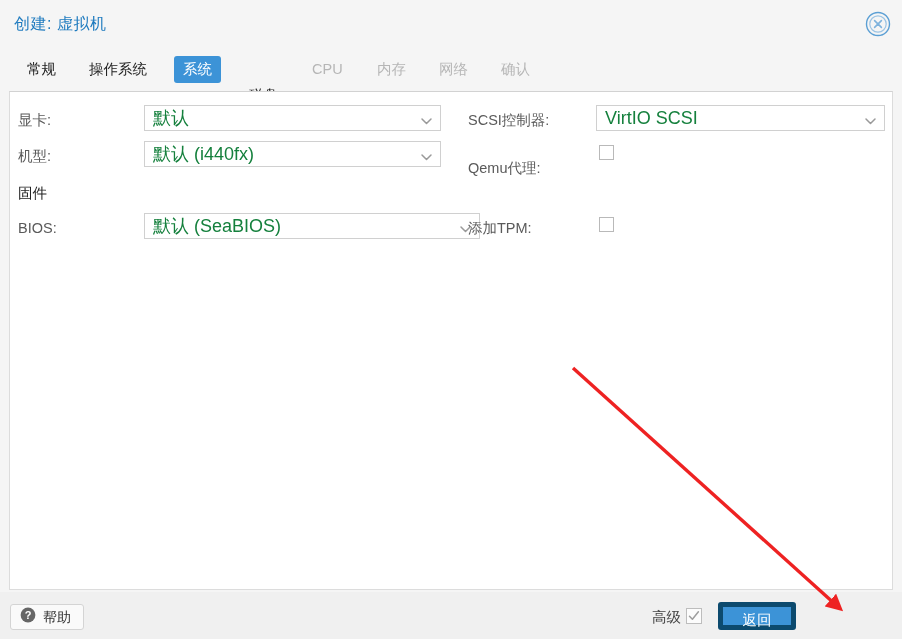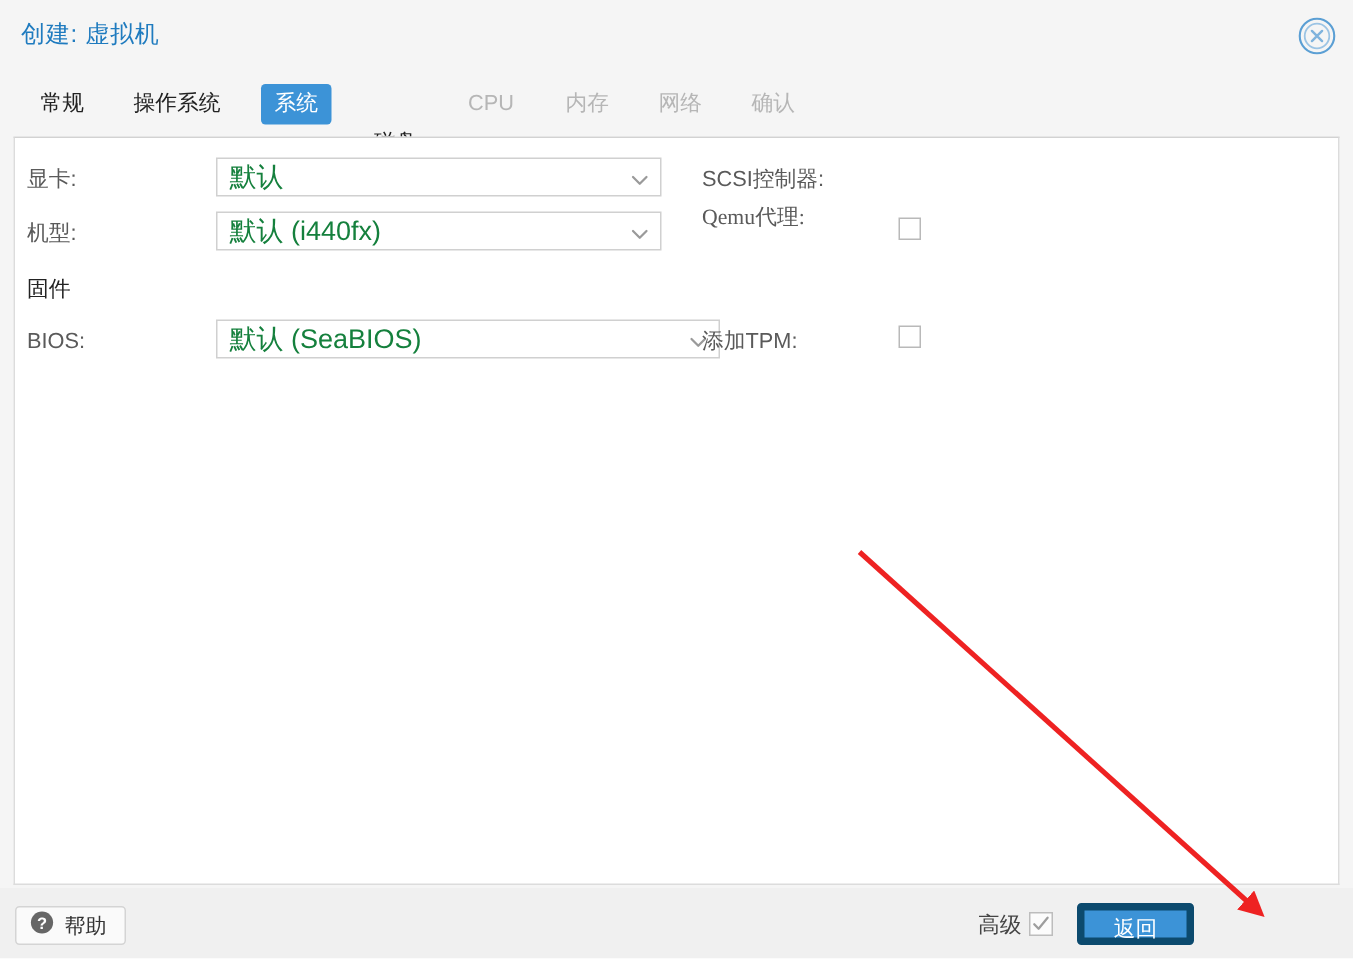--- a/index.html
+++ b/index.html
@@ -306,22 +306,30 @@
     <div class="select" style="left:134px; top:121px; width:336px;">
       <span class="select-value">默认 (SeaBIOS)</span>
       <span class="select-arrow">
         <svg width="13" height="11" viewBox="0 0 13 11">
           <path d="M2 3 L6.5 7.5 L11 3" fill="none" stroke="#9a9a9a" stroke-width="1.5" stroke-linecap="round" stroke-linejoin="round"></path>
         </svg>
       </span>
     </div>
 
     <div class="field-label" style="left:458px; top:19px;">SCSI控制器:</div>
-
-    <div class="field-label" style="left:458px; top:44px;font-family:Liberation Serif, serif;">Qemu代理:</div>
+    <div class="select" style="left:586px; top:13px; width:289px;">
+      <span class="select-value">VirtIO SCSI</span>
+      <span class="select-arrow">
+        <svg width="13" height="11" viewBox="0 0 13 11">
+          <path d="M2 3 L6.5 7.5 L11 3" fill="none" stroke="#9a9a9a" stroke-width="1.5" stroke-linecap="round" stroke-linejoin="round"></path>
+        </svg>
+      </span>
+    </div>
+
+    <div class="field-label" style="left:458px; top:67px;">Qemu代理:</div>
     <div class="checkbox" style="left:589px; top:53px;"></div>
 
     <div class="field-label" style="left:458px; top:127px;">添加TPM:</div>
     <div class="checkbox" style="left:589px; top:125px;"></div>
   </div>
 
   <div class="footer">
 
     <div class="help-btn">
       <span>

